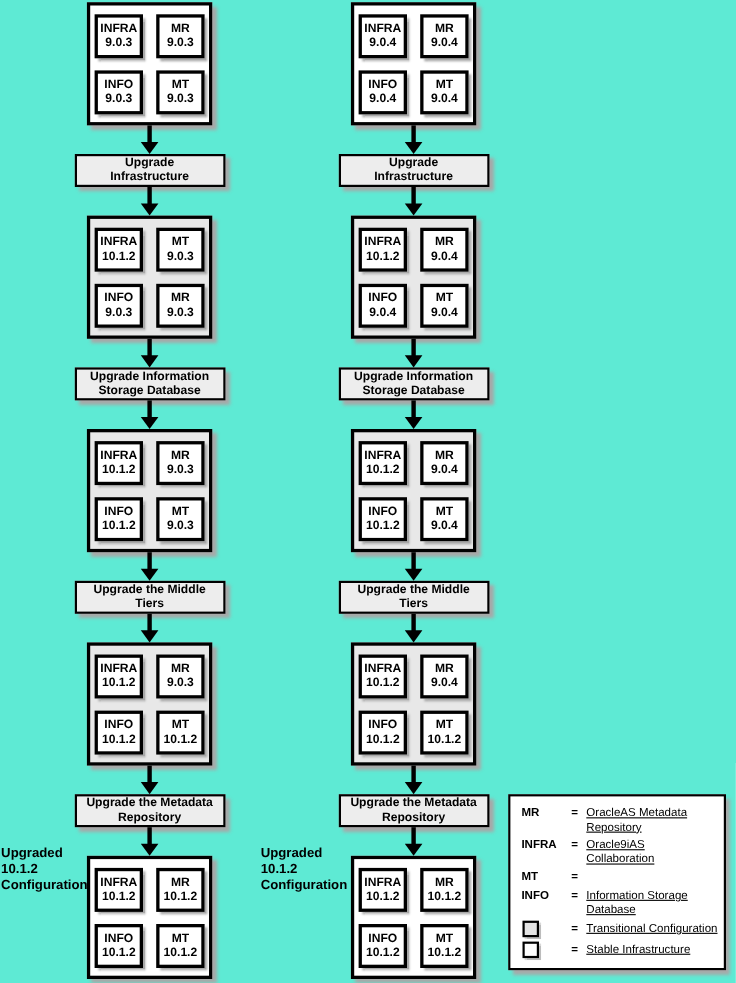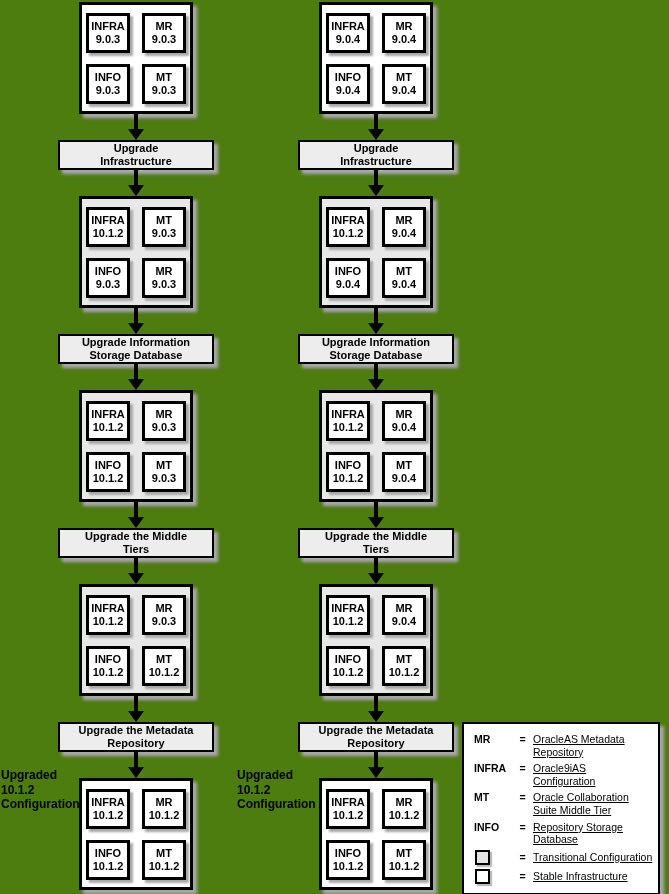--- a/index.html
+++ b/index.html
@@ -1,17 +1,17 @@
 <!DOCTYPE html>
 <html><head>
 <meta charset="utf-8">
 <style>
   html,body{margin:0;padding:0;background:#fff;}
   .canvas{
-    position:relative;width:669px;height:894px;background:#4d7c0f;
+    position:relative;width:669px;height:894px;background:#5eead4;
     font-family:"Liberation Sans",sans-serif;color:#000;overflow:hidden;
   }
   .flow-col{
     position:absolute;top:0;width:140px;padding-top:2px;
     display:flex;flex-direction:column;align-items:center;
   }
   .col-left{left:66px;}
   .col-right{left:306px;}
   
   .config{
@@ -24,21 +24,21 @@
   .config.stable{background:#ffffff;}
   .config.transitional{background:#e8e8e8;}
   .cell{
     box-sizing:border-box;background:#ffffff;border:3px solid #000;
     box-shadow:3px 3px 2px #a8a8a8;
     display:flex;align-items:center;justify-content:center;text-align:center;
     font-weight:bold;font-size:11px;line-height:1.15;white-space:pre-line;
   }
   
   .process{
-    width:156px;height:30px;box-sizing:border-box;background:#ededed;
+    width:137px;height:30px;box-sizing:border-box;background:#ededed;
     border:2px solid #000;box-shadow:4px 4px 3px #a8a8a8;
     display:flex;align-items:center;justify-content:center;text-align:center;
     font-weight:bold;font-size:11px;line-height:1.15;white-space:pre-line;
     flex:0 0 auto;
   }
   
   .arrow{position:relative;width:16px;height:26px;flex:0 0 auto;}
   .arrow .stem{position:absolute;left:6px;top:0;width:4px;height:16px;background:#000;}
   .arrow .head{
     position:absolute;left:0;top:15px;width:0;height:0;
@@ -274,32 +274,30 @@
     <div class="lrow">
       <span class="lterm">MR</span>
       <span class="leq">=</span>
       <span class="ldef">OracleAS Metadata
 Repository</span>
     </div>
     <div class="lrow">
       <span class="lterm">INFRA</span>
       <span class="leq">=</span>
       <span class="ldef">Oracle9iAS
-Configuration</span>
+Collaboration</span>
     </div>
     <div class="lrow">
       <span class="lterm">MT</span>
       <span class="leq">=</span>
-      <span class="ldef">Oracle Collaboration
-Suite Middle Tier</span>
     </div>
     <div class="lrow">
       <span class="lterm">INFO</span>
       <span class="leq">=</span>
-      <span class="ldef">Repository Storage
+      <span class="ldef">Information Storage
 Database</span>
     </div>
     <div class="lrow swatch-row">
       <span class="lswatch transitional"></span>
       <span class="leq">=</span>
       <span class="ldef">Transitional Configuration</span>
     </div>
     <div class="lrow swatch-row">
       <span class="lswatch stable"></span>
       <span class="leq">=</span>

